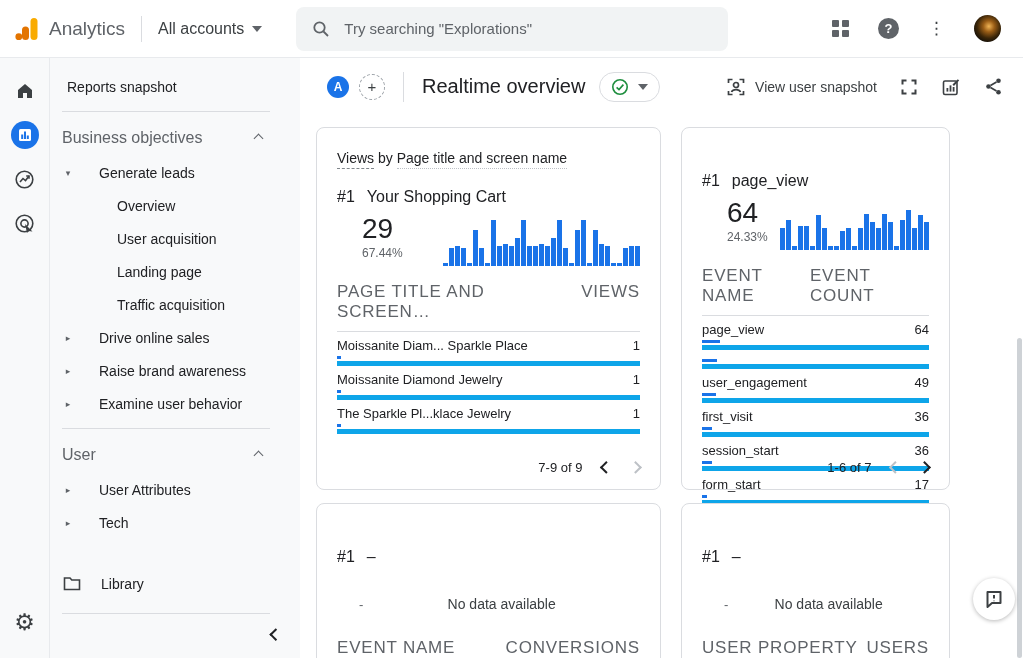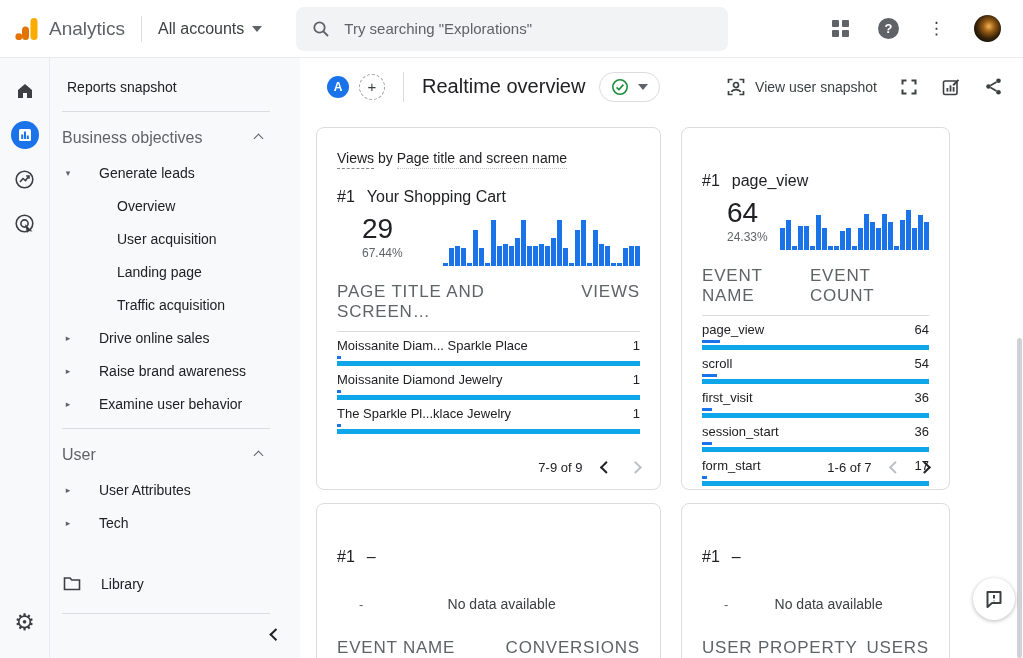--- a/index.html
+++ b/index.html
@@ -427,25 +427,28 @@
           <span>EVENT COUNT</span>
         </div>
         <div class="t-row">
           <div class="t-row-main">
             <span>page_view</span>
             <span>64</span>
           </div>
           <div class="t-bar" style="width: 18px;"></div>
         </div>
         <div class="t-row">
-          <div class="t-row-main">
-            <span>scroll</span>
-            <span>54</span>
-          </div>
           <div class="t-bar" style="width: 15px;"></div>
+        </div>
+        <div class="t-row">
+          <div class="t-row-main">
+            <span>user_engagement</span>
+            <span>49</span>
+          </div>
+          <div class="t-bar" style="width: 14px;"></div>
         </div>
         <div class="t-row">
           <div class="t-row-main">
             <span>first_visit</span>
             <span>36</span>
           </div>
           <div class="t-bar" style="width: 10px;"></div>
         </div>
         <div class="t-row">
           <div class="t-row-main">

